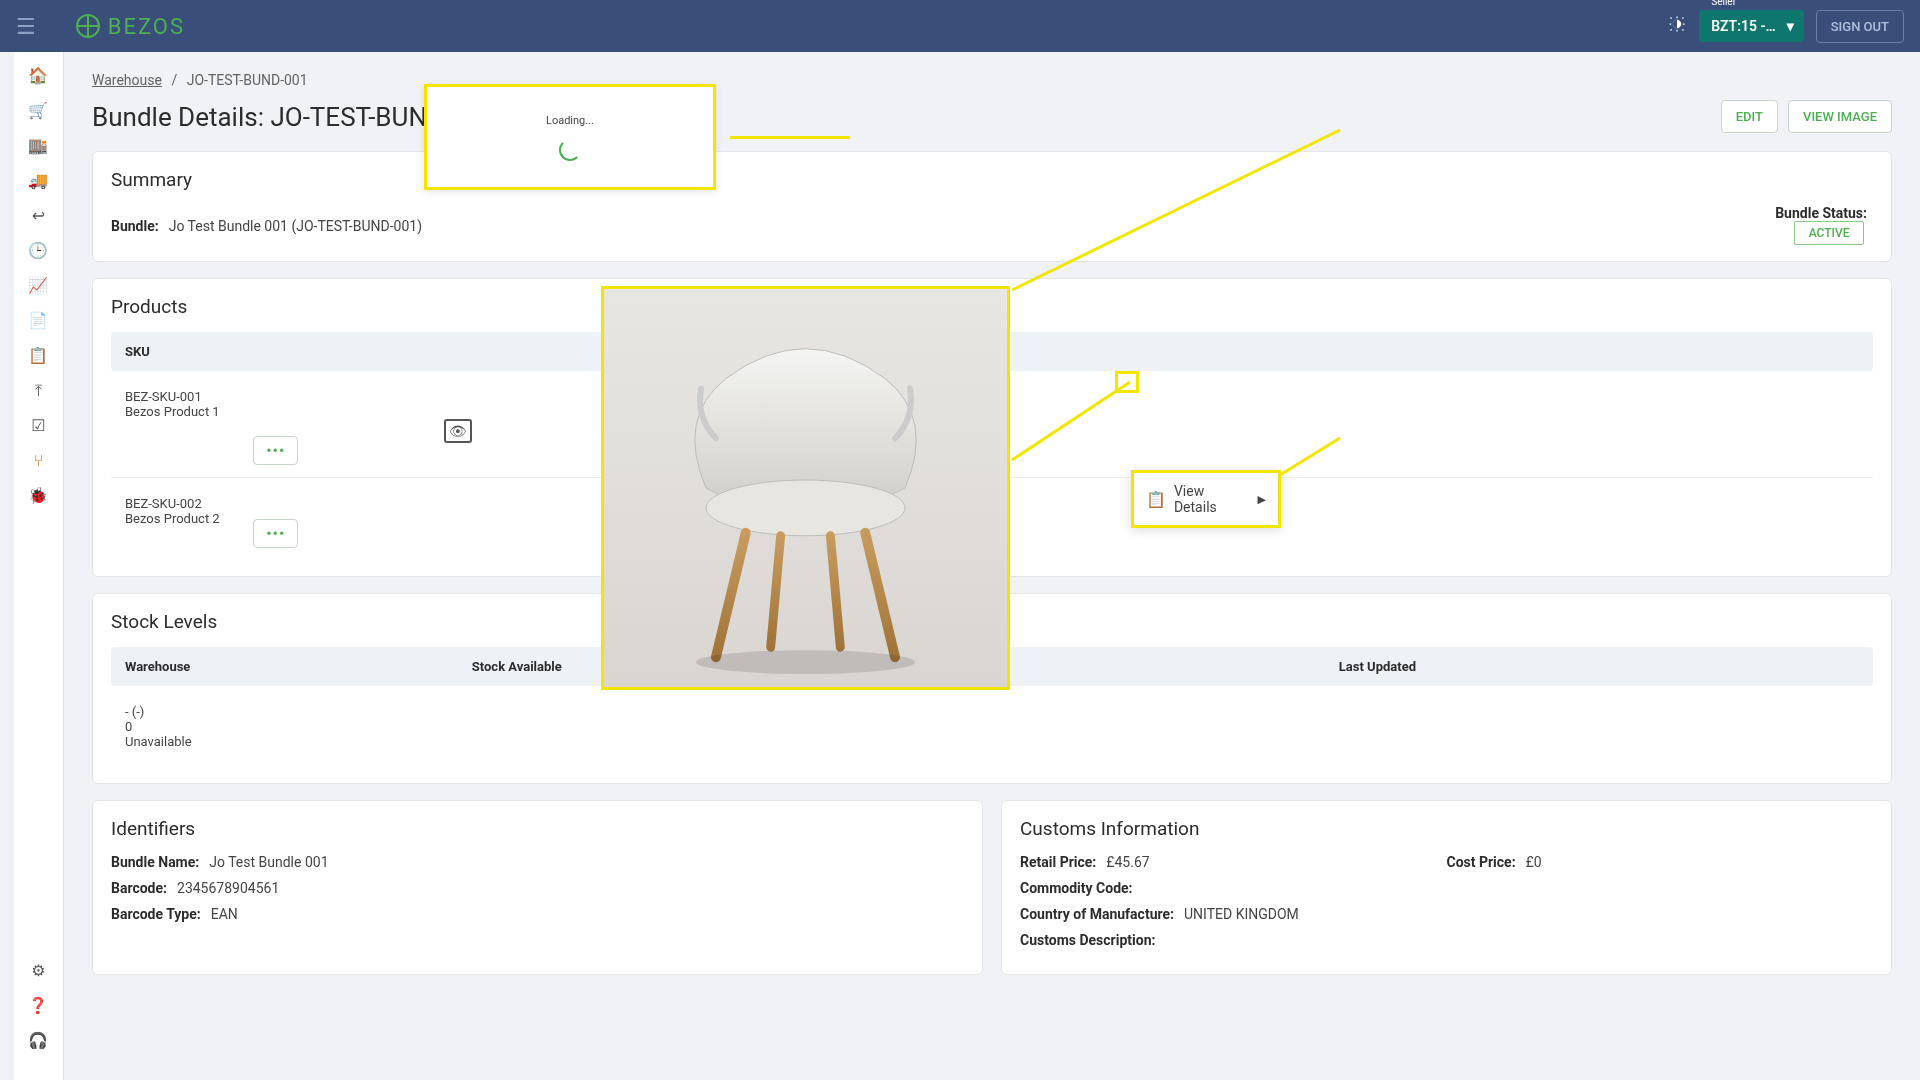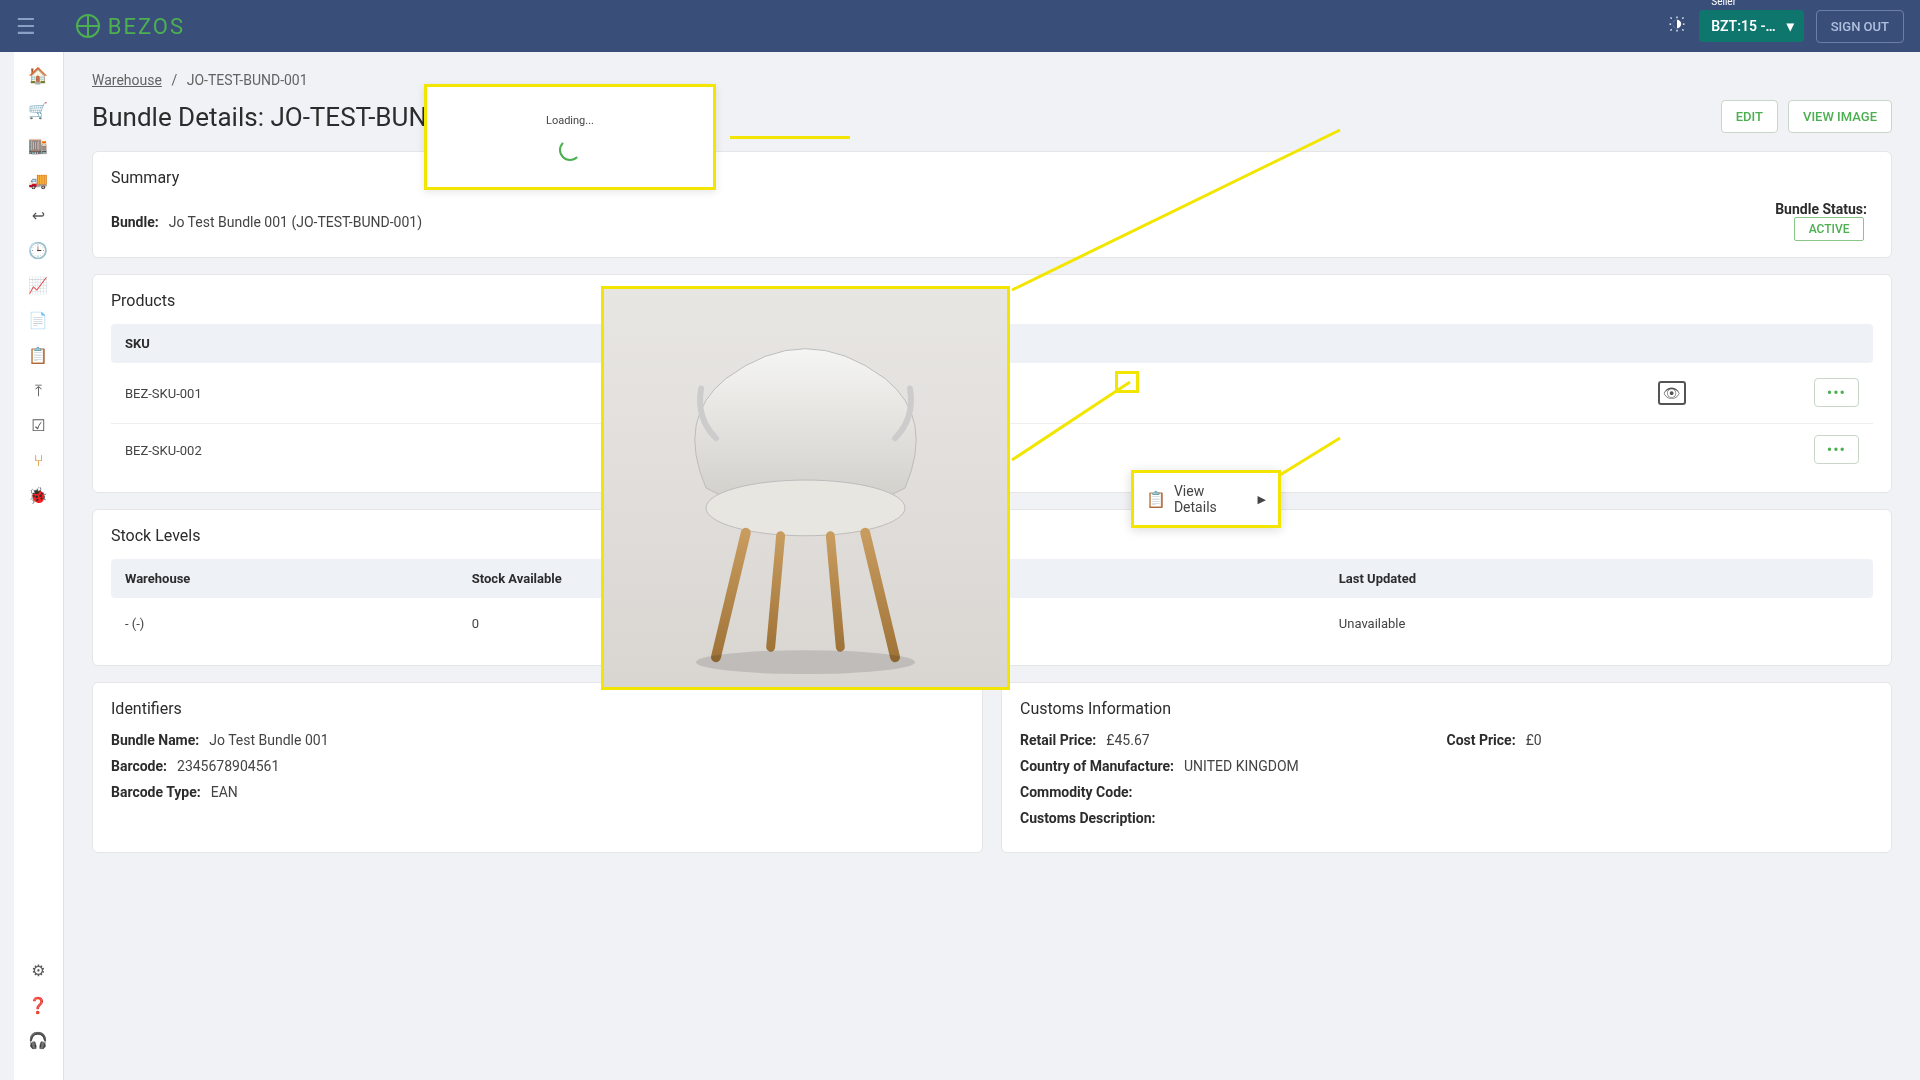--- a/index.html
+++ b/index.html
@@ -32,28 +32,28 @@
 .content { position: absolute; left: 64px; top: 52px; right: 0; bottom: 0; padding: 20px 28px; overflow: hidden; }
 .breadcrumb { font-size: 14px; color: #636363; margin-bottom: 12px; }
 .breadcrumb a { color: #636363; text-decoration: underline; }
 .breadcrumb .sep { margin: 0 6px; }
 .page-header { display: flex; align-items: center; margin-bottom: 18px; }
 .page-title { font-size: 26px; font-weight: 400; color: #2c2c2c; }
 .header-actions { margin-left: auto; display: flex; gap: 10px; }
 .btn-outline { border: 1px solid #c9d6c9; color: #4caf50; background: #fff; padding: 8px 14px; border-radius: 4px; font-size: 13px; font-weight: 500; cursor: pointer; }
 
 .card { background: #fff; border-radius: 6px; padding: 16px 18px; margin-bottom: 16px; border: 1px solid #e5e5e5; }
-.card h2 { font-size: 16px; font-weight: 400; color: #2c2c2c; margin-bottom: 14px; }
+.card h2 { font-size: 19px; font-weight: 400; color: #2c2c2c; margin-bottom: 14px; }
 .summary-row { display: flex; justify-content: space-between; align-items: center; }
 .field-label { font-weight: 700; font-size: 14px; color: #2c2c2c; margin-right: 6px; }
 .field-value { font-size: 14px; color: #444; }
 .status-badge { border: 1px solid #88c788; color: #4caf50; padding: 4px 14px; border-radius: 2px; font-size: 12px; font-weight: 500; margin-left: 10px; }
 
 .table-head { background: #eef1f6; display: flex; padding: 12px 14px; font-weight: 700; font-size: 13px; color: #2c2c2c; border-radius: 4px; }
-.table-row { display: flex; padding: 18px 14px; border-bottom: 1px solid #eee; font-size: 13px; color: #444; align-items: center; }
+.table-row { display: flex; padding: 18px 14px; border-bottom: 1px solid #eee; font-size: 13px; color: #444; align-items: flex-start; flex-direction: column; }
 .col-sku { width: 28%; }
 .col-name { width: 42%; }
 .col-eye { width: 20%; text-align: right; }
 .col-actions { width: 10%; text-align: right; }
 .eye-box { display: inline-flex; border: 2px solid #555; border-radius: 3px; padding: 2px 3px; font-size: 14px; color: #555; }
 .dots-btn { border: 1px solid #c9d6c9; border-radius: 4px; padding: 4px 12px; color: #4caf50; font-size: 16px; line-height: 1; cursor: pointer; letter-spacing: 1px; }
 
 .col-wh { width: 20%; }
 .col-stock { width: 50%; }
 .col-updated { width: 30%; }
@@ -202,22 +202,22 @@
       <div class="info-row"><span class="field-label">Bundle Name:</span><span class="field-value">Jo Test Bundle 001</span></div>
       <div class="info-row"><span class="field-label">Barcode:</span><span class="field-value">2345678904561</span></div>
       <div class="info-row"><span class="field-label">Barcode Type:</span><span class="field-value">EAN</span></div>
     </div>
     <div class="card">
       <h2>Customs Information</h2>
       <div class="customs-grid">
         <div class="info-row"><span class="field-label">Retail Price:</span><span class="field-value">£45.67</span></div>
         <div class="info-row"><span class="field-label">Cost Price:</span><span class="field-value">£0</span></div>
       </div>
+      <div class="info-row"><span class="field-label">Commodity Code:</span></div>
       <div class="info-row"><span class="field-label">Country of Manufacture:</span><span class="field-value">UNITED KINGDOM</span></div>
-      <div class="info-row"><span class="field-label">Commodity Code:</span></div>
       <div class="info-row"><span class="field-label">Customs Description:</span></div>
     </div>
   </div>
 </div>
 
 <div class="loading-popup">
   <span>Loading...</span>
   <div class="spinner"></div>
 </div>
 <div class="annot-line" style="left:730px; top:136px; width:120px;"></div>

